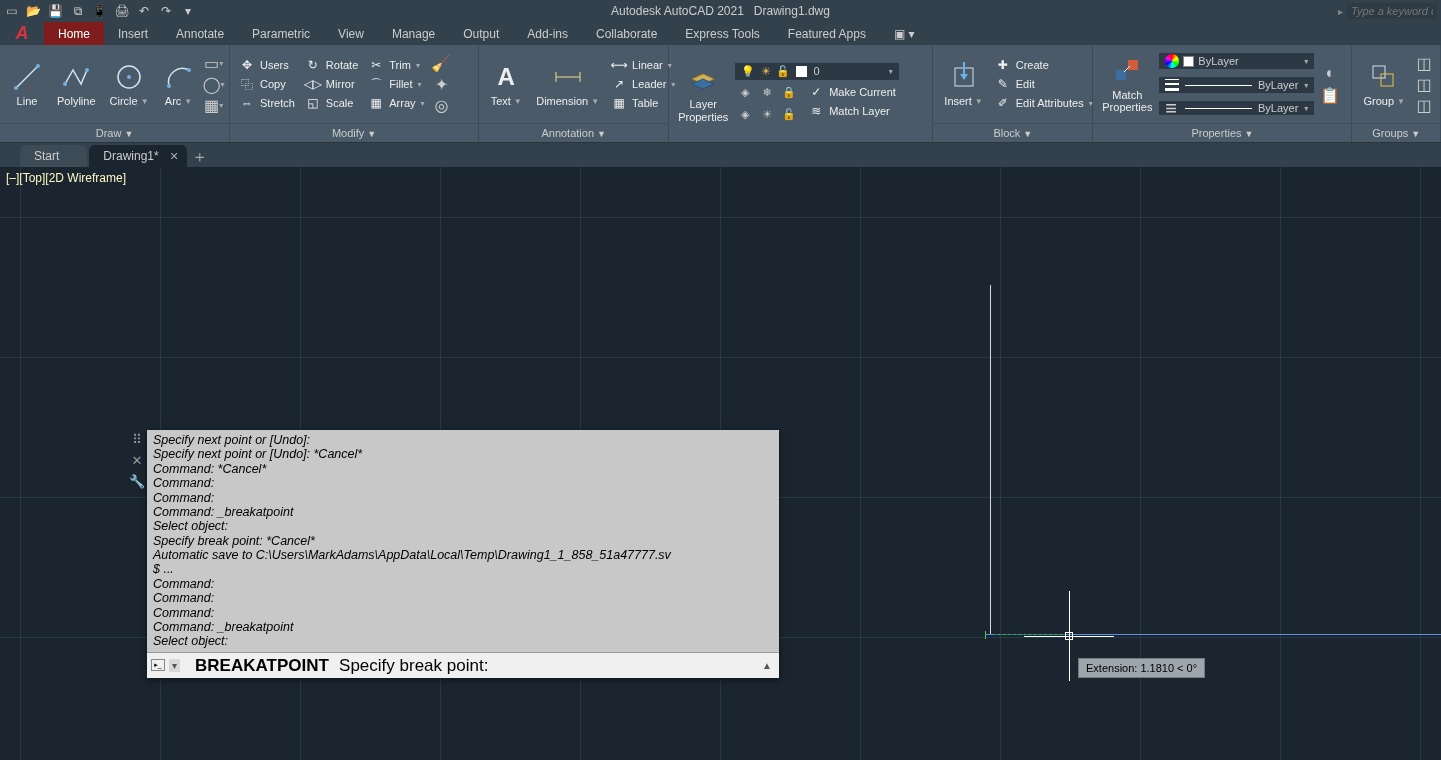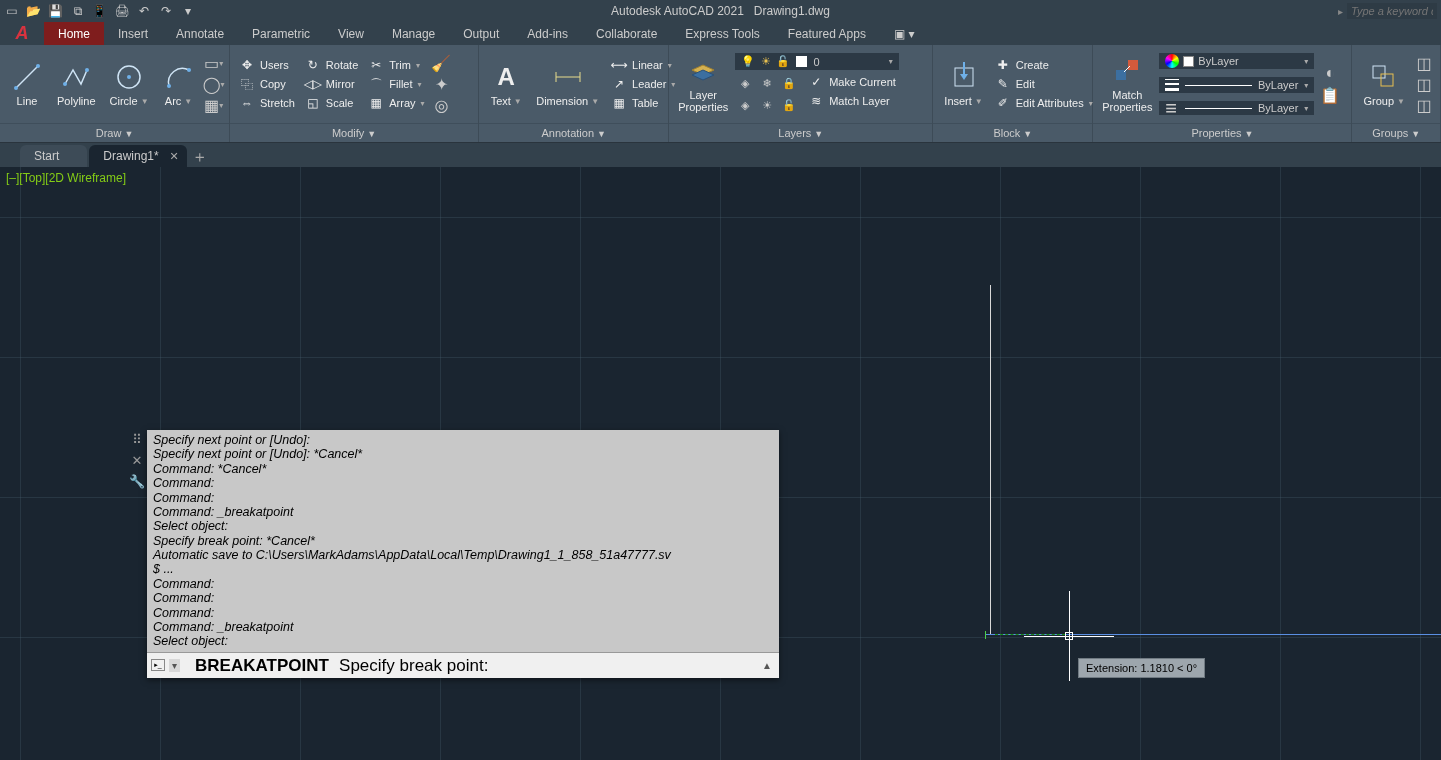--- a/index.html
+++ b/index.html
@@ -48,21 +48,21 @@
   .doctabs { height: 24px; background: #33414c; display: flex; align-items: flex-end; padding-left: 20px; }
   .doctab { padding: 4px 28px 4px 14px; font-size: 12px; color: #ccc; background: #3d4b57; border-top-left-radius: 6px; border-top-right-radius: 6px; margin-right: 2px; position: relative; cursor: pointer; }
   .doctab.active { background: #1a2530; }
   .doctab .close { position: absolute; right: 8px; top: 5px; font-size: 11px; color: #aaa; }
   .doctab-add { width: 22px; height: 20px; display:flex; align-items:center; justify-content:center; color:#aaa; cursor:pointer; }
 
   
   .canvas { position: absolute; top: 167px; left:0; right:0; bottom:0; background: #1a2530; }
   .grid-line-v { position:absolute; top:0; bottom:0; width:1px; background: rgba(72,92,108,.32); }
   .grid-line-h { position:absolute; left:0; right:0; height:1px; background: rgba(72,92,108,.32); }
-  .viewlabel { position:absolute; top:4px; left:6px; font-size:12px; color:#84cc16;text-align:center; }
+  .viewlabel { position:absolute; top:4px; left:6px; font-size:12px; color:#fef9c3;text-align:center; }
 
   
   .cmdwin { position:absolute; left:147px; top:430px; width:632px; background:#c8c8c8; color:#000; font-family: Consolas, monospace; font-size:12.5px; box-shadow: 0 2px 6px rgba(0,0,0,.5); }
   .cmd-handle { position:absolute; left:-20px; top:0; width:20px; display:flex; flex-direction:column; gap:6px; padding-top:2px; align-items:center; }
   .cmd-handle span { color:#999; font-size:13px; cursor:pointer; }
   .cmd-hist { padding: 3px 6px; line-height: 1.15; white-space: pre; overflow:hidden;font-style:italic; }
   .cmd-input-row { display:flex; align-items:center; background:#f0f0f0; border-top:1px solid #999; padding:2px 4px; gap:4px; }
   .cmd-chev { font-size:10px; color:#555; cursor:pointer; background:#d8d8d8; padding:1px 3px; }
   .cmd-text { flex:1; font-family: Consolas, monospace; font-size:17px;padding-left:11px; }
   .cmd-text b { font-weight:bold; }
@@ -314,21 +314,20 @@
                 <span>Make Current</span>
               </div>
             <div class="small-btn">
                 <span class="ic">≋</span>
                 <span>Match Layer</span>
               </div>
           </div>
         </div>
       </div>
     </div>
-    <div class="ribbon-title"><span>Layers</span><span class="chev">▼</span></div>
   </div>
 
   <div class="ribbon-panel" style="width:160px">
     <div class="ribbon-body">
       <div class="big-btn">
         <div class="big-btn-icon">
             <svg width="30" height="30">
               <rect x="6" y="6" width="18" height="18" fill="none" stroke="#cfe4f5"></rect>
               <line x1="15" y1="0" x2="15" y2="14" stroke="#6fb0e8" stroke-width="2"></line>
               <polygon points="11,12 19,12 15,18" fill="#6fb0e8"></polygon>

